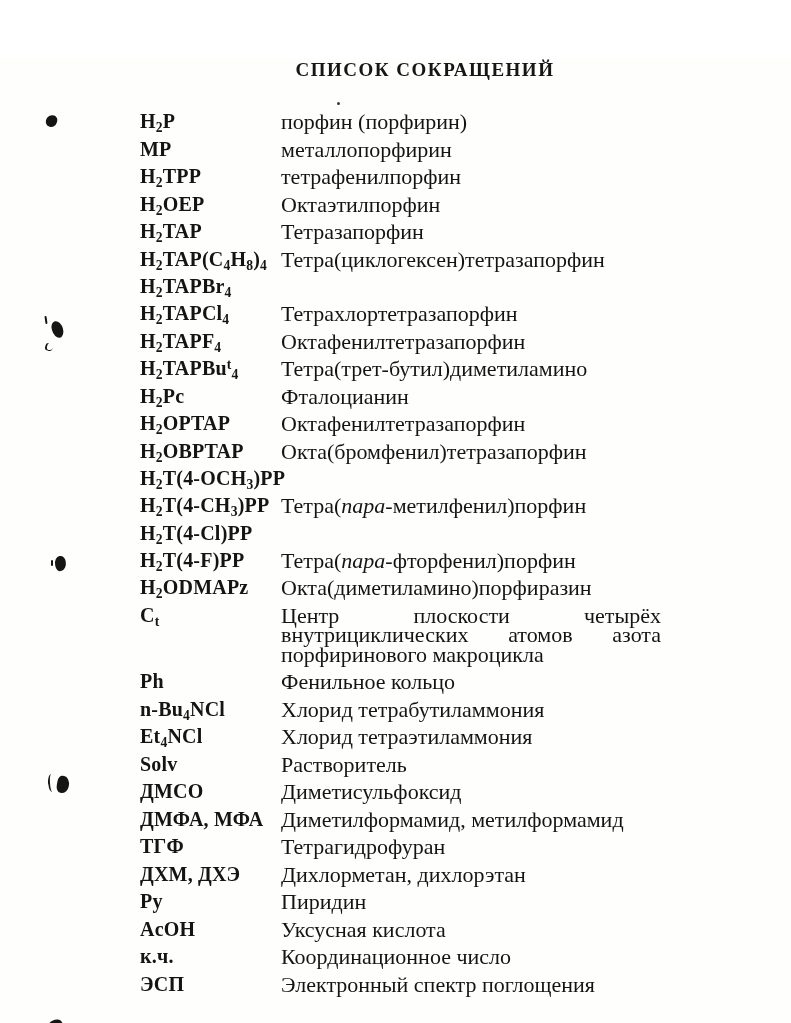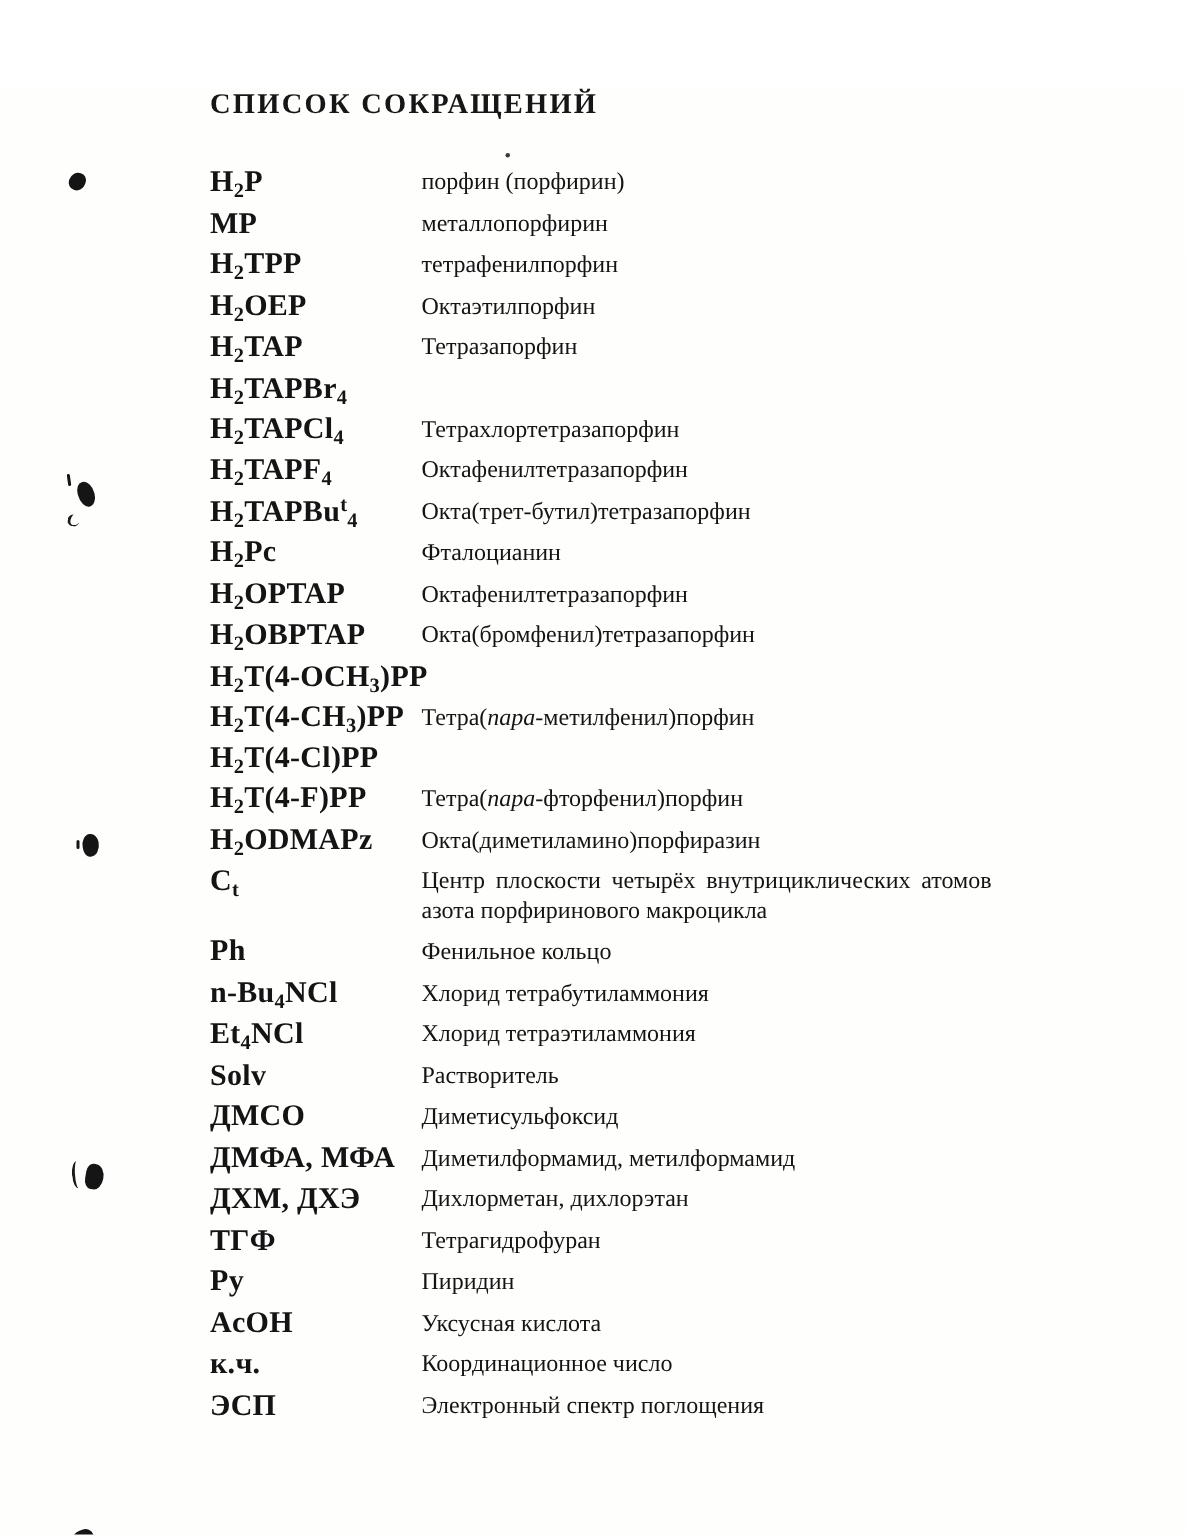--- a/index.html
+++ b/index.html
@@ -9,41 +9,41 @@
     font-family:"Liberation Serif","DejaVu Serif",serif;
     color:#141414;
     overflow:hidden;
     position:relative;
   }
   .page { position:relative; width:791px; height:1023px; background:#fefefd; }
 
   h1.title {
     margin:58px 81px 0 140px;
     width:570px;
-    text-align:left;
+    text-align:center;
     font-size:19px;
     font-weight:bold;
     letter-spacing:1.5px;
     line-height:24px;
     color:#161616;
   }
 
   .abbr-table { margin:30px 0 0 140px; width:570px; }
 
   .row { display:flex; align-items:flex-start; margin-bottom:8px; }
   .abbr {
     width:141px; flex:0 0 141px;
     font-weight:bold;
     font-size:20px; line-height:19px;
     letter-spacing:0.2px;
     white-space:nowrap;
   }
   .def {
     width:380px; flex:0 0 380px;
-    font-size:16px; line-height:19.5px;
+    font-size:22px; line-height:19.5px;
     text-align:justify;
   }
   sub { font-size:68%; vertical-align:-0.3em; line-height:0; }
   sup { font-size:68%; vertical-align:0.45em; line-height:0; }
 
   
   .blot { position:absolute; background:#151515; }
   .blot1 { left:46px; top:57px;  width:11px; height:12px; border-radius:60% 45% 55% 50%; transform:rotate(18deg); }
   .blot2-tick { left:45px; top:258px; width:2px; height:8px; border-radius:2px; transform:rotate(-8deg); }
   .blot2 { left:52px; top:263px; width:11px; height:17px; border-radius:45% 60% 50% 60%; transform:rotate(-14deg); }
@@ -87,33 +87,37 @@
       </div>
       <div class="row">
         <div class="abbr"><span>H</span><sub>2</sub><span>OEP</span></div>
         <div class="def"><span>Октаэтилпорфин</span></div>
       </div>
       <div class="row">
         <div class="abbr"><span>H</span><sub>2</sub><span>TAP</span></div>
         <div class="def"><span>Тетразапорфин</span></div>
       </div>
       <div class="row">
+        <div class="abbr"><span>H</span><sub>2</sub><span>TAP(C</span><sub>4</sub><span>H</span><sub>8</sub><span>)</span><sub>4</sub></div>
+        <div class="def"><span>Тетра(циклогексен)тетразапорфин</span></div>
+      </div>
+      <div class="row">
         <div class="abbr"><span>H</span><sub>2</sub><span>TAPBr</span><sub>4</sub></div>
       </div>
       <div class="row">
         <div class="abbr"><span>H</span><sub>2</sub><span>TAPCl</span><sub>4</sub></div>
         <div class="def"><span>Тетрахлортетразапорфин</span></div>
       </div>
       <div class="row">
         <div class="abbr"><span>H</span><sub>2</sub><span>TAPF</span><sub>4</sub></div>
         <div class="def"><span>Октафенилтетразапорфин</span></div>
       </div>
       <div class="row">
         <div class="abbr"><span>H</span><sub>2</sub><span>TAPBu</span><sup>t</sup><sub>4</sub></div>
-        <div class="def"><span>Окта(трет-бутил)тетразапорфин</span></div>
+        <div class="def"><span>Тетра(трет-бутил)диметиламино</span></div>
       </div>
       <div class="row">
         <div class="abbr"><span>H</span><sub>2</sub><span>Pc</span></div>
         <div class="def"><span>Фталоцианин</span></div>
       </div>
       <div class="row">
         <div class="abbr"><span>H</span><sub>2</sub><span>OPTAP</span></div>
         <div class="def"><span>Октафенилтетразапорфин</span></div>
       </div>
       <div class="row">
@@ -160,28 +164,28 @@
       </div>
       <div class="row">
         <div class="abbr"><span>ДМСО</span></div>
         <div class="def"><span>Диметисульфоксид</span></div>
       </div>
       <div class="row">
         <div class="abbr"><span>ДМФА, МФА</span></div>
         <div class="def"><span>Диметилформамид, метилформамид</span></div>
       </div>
       <div class="row">
+        <div class="abbr"><span>ТГФ</span></div>
+        <div class="def"><span>Тетрагидрофуран</span></div>
+      </div>
+      <div class="row">
         <div class="abbr"><span>ДХМ, ДХЭ</span></div>
         <div class="def"><span>Дихлорметан, дихлорэтан</span></div>
       </div>
       <div class="row">
-        <div class="abbr"><span>ТГФ</span></div>
-        <div class="def"><span>Тетрагидрофуран</span></div>
-      </div>
-      <div class="row">
         <div class="abbr"><span>Py</span></div>
         <div class="def"><span>Пиридин</span></div>
       </div>
       <div class="row">
         <div class="abbr"><span>AcOH</span></div>
         <div class="def"><span>Уксусная кислота</span></div>
       </div>
       <div class="row">
         <div class="abbr"><span>к.ч.</span></div>
         <div class="def"><span>Координационное число</span></div>

